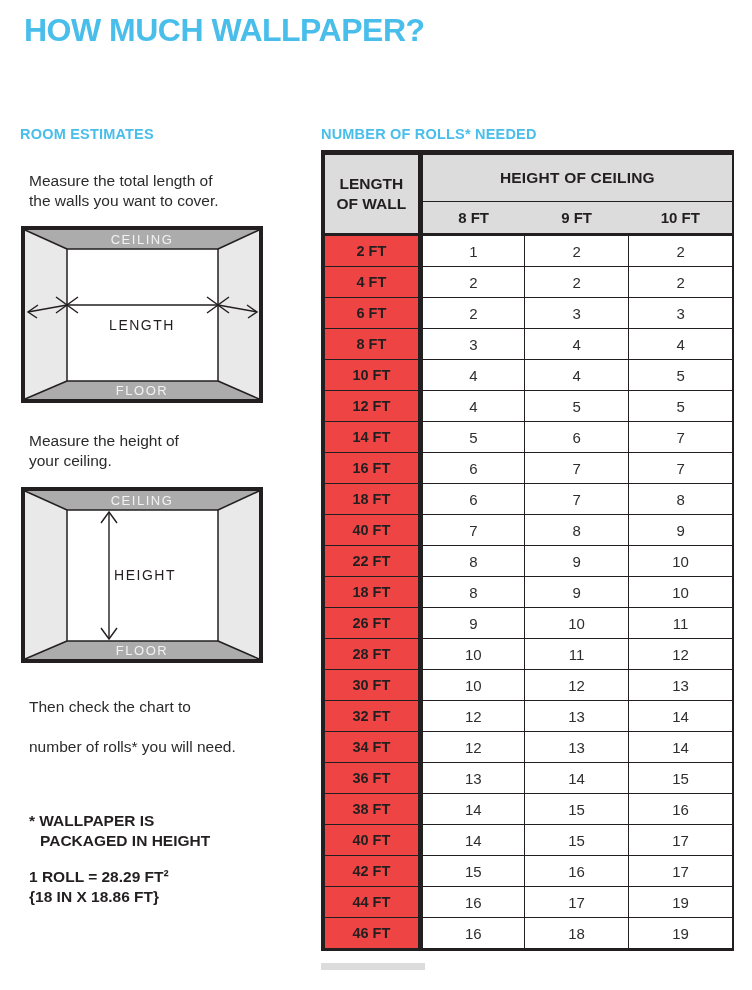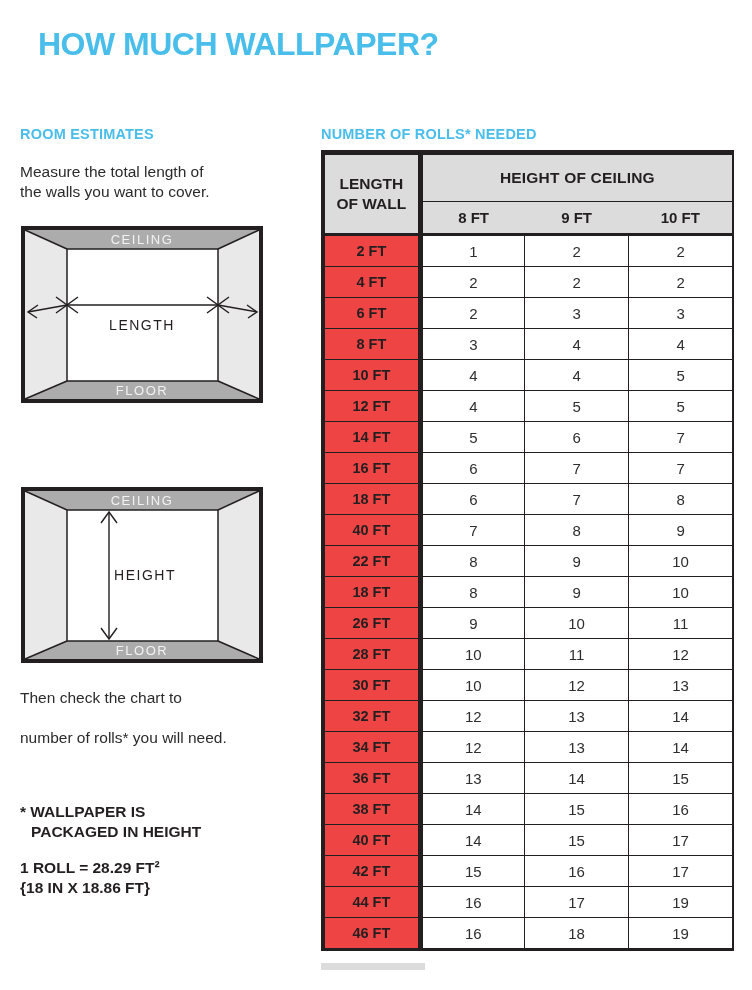--- a/index.html
+++ b/index.html
@@ -10,40 +10,40 @@
     height: 990px;
     background: #ffffff;
     font-family: "Liberation Sans", "DejaVu Sans", sans-serif;
     color: #231F20;
     overflow: hidden;
   }
   .page-title {
     position: absolute;
     left: 20px;
     top: 8px;
-    margin: 18px;
+    margin: 4px;
     font-size: 32px;
     font-weight: bold;
     letter-spacing: -0.5px;
     color: #49BEEB;
   }
   .section-title {
     position: absolute;
     margin: 0;
     font-size: 14.5px;
     font-weight: bold;
     letter-spacing: 0.2px;
     color: #49BEEB;
   }
   .st-left { left: 20px; top: 126px; }
   .st-right { left: 321px; top: 126px; width: 413px; text-align: left; }
   .para {
     position: absolute;
     left: 20px;
-    margin: 0;
+    margin: 9px;
     font-size: 15.5px;
     line-height: 20px;
     color: #2b2b2b;
   }
   .para.bold { font-weight: bold; color: #231F20; }
   .hang { padding-left: 11px; }
   .diagram { position: absolute; left: 21px; }
   
   .table-wrap { position: absolute; left: 321px; top: 150px; }
   table.rolls {
@@ -127,20 +127,24 @@
       <path d="M186,71 L197,79 L186,87"></path>
       <path d="M208,71 L197,79 L208,87"></path>
       <line x1="46" y1="79" x2="7" y2="86"></line>
       <path d="M17,79 L7,86 L16,92"></path>
       <line x1="197" y1="79" x2="236" y2="86"></line>
       <path d="M226,79 L236,86 L227,92"></path>
     </g>
     <text x="121" y="104" text-anchor="middle" class="dg-measure-label">LENGTH</text>
   </svg>
 
+  <p class="para" style="top:422px">
+    <span>Measure the height of</span><br>
+    <span>your ceiling.</span>
+  </p>
 
   <svg class="diagram" style="top:487px" width="242" height="176" viewBox="0 0 242 176">
     <rect x="2" y="2" width="238" height="172" fill="#ffffff" stroke="#231F20" stroke-width="4"></rect>
     <polygon points="4,4 238,4 197,23 46,23" fill="#ACACAC"></polygon>
     <polygon points="4,172 238,172 197,154 46,154" fill="#ACACAC"></polygon>
     <polygon points="4,4 46,23 46,154 4,172" fill="#E9E9E9"></polygon>
     <polygon points="238,4 197,23 197,154 238,172" fill="#E9E9E9"></polygon>
     <rect x="46" y="23" width="151" height="131" fill="#ffffff" stroke="#231F20" stroke-width="1.5"></rect>
     <g stroke="#231F20" stroke-width="1.5">
       <line x1="4" y1="4" x2="46" y2="23"></line>

